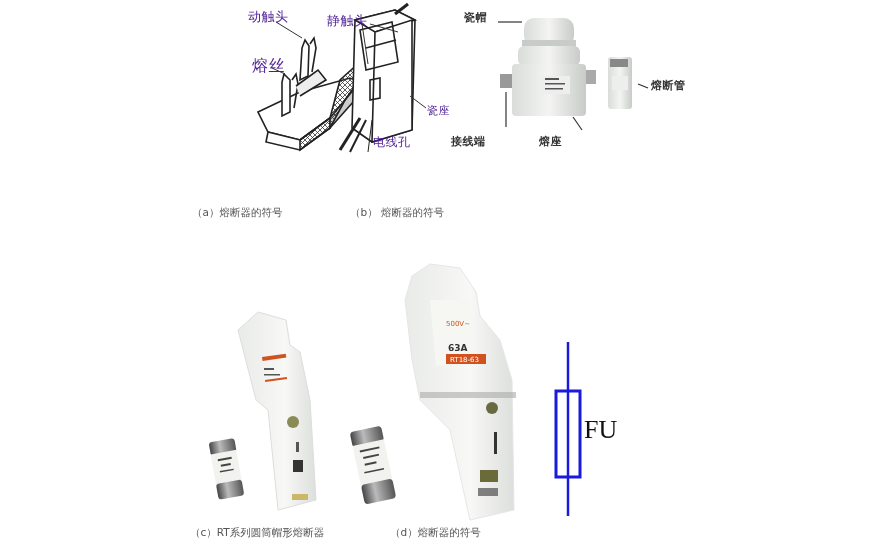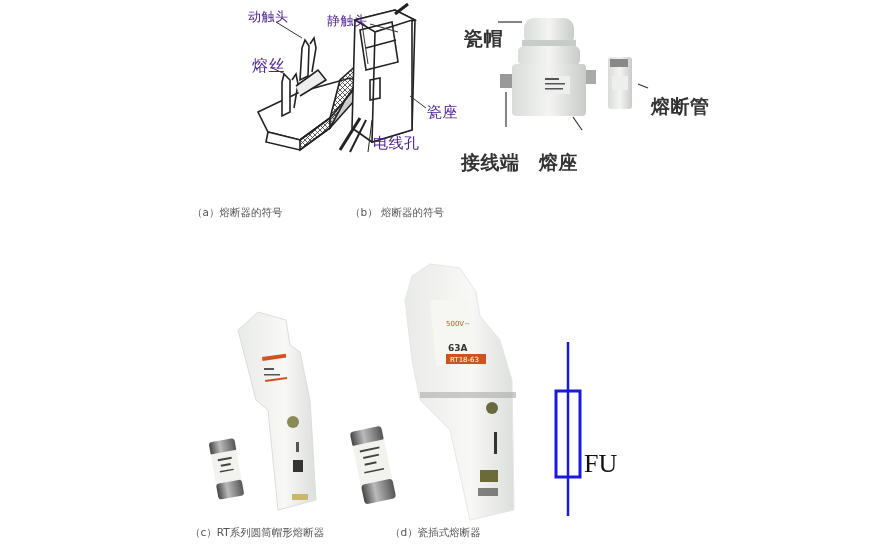--- a/index.html
+++ b/index.html
@@ -1,18 +1,18 @@
 <!DOCTYPE html>
 <html><head>
 <meta charset="utf-8">
 <style>
   html, body { margin:0; padding:0; background:#ffffff; }
   body { width:881px; height:545px; position:relative; overflow:hidden; font-family:"DejaVu Sans", sans-serif; color:#333; }
   .lbl { position:absolute; font-size:14px; color:#4c1d95; white-space:nowrap; letter-spacing:0.5px; }
-  .lbl-big { font-size:19px; font-weight:bold; color:#333;margin-top:16px; }
+  .lbl-big { font-size:11px; font-weight:bold; color:#333; }
   .caption { position:absolute; font-size:10.5px; color:#555; white-space:nowrap; }
   svg { position:absolute; overflow:visible; }
   .fu { position:absolute; font-family:"Liberation Serif", serif; font-size:26px; color:#111; }
 </style>
 </head>
 <body>
 
 <div>
   <svg width="881" height="545" style="left:0;top:0;">
     <g fill="none" stroke="#222" stroke-width="1.6">
@@ -51,22 +51,22 @@
       <line x1="276" y1="22" x2="302" y2="38"></line>
       <line x1="272" y1="68" x2="285" y2="74"></line>
       <line x1="370" y1="24" x2="398" y2="32"></line>
       <line x1="362" y1="24" x2="368" y2="64"></line>
       <line x1="410" y1="96" x2="426" y2="108"></line>
     </g>
   </svg>
   <span class="lbl" style="left:248px;top:8px;font-size:13px;">动触头</span>
   <span class="lbl" style="left:252px;top:56px;font-size:16px;">熔丝</span>
   <span class="lbl" style="left:327px;top:12px;font-size:13px;">静触头</span>
-  <span class="lbl" style="left:427px;top:103px;font-size:15px;">瓷座</span>
-  <span class="lbl" style="left:373px;top:134px;font-size:15px;">电线孔</span>
+  <span class="lbl" style="left:427px;top:103px;font-size:11px;">瓷座</span>
+  <span class="lbl" style="left:373px;top:134px;font-size:12px;">电线孔</span>
 </div>
 
 <div>
   <svg width="881" height="545" style="left:0;top:0;">
     <defs>
       <linearGradient id="cer" x1="0" x2="1">
         <stop offset="0" stop-color="#d9dcd9"></stop>
         <stop offset="0.5" stop-color="#f4f5f3"></stop>
         <stop offset="1" stop-color="#c8cbc8"></stop>
       </linearGradient>
@@ -93,21 +93,21 @@
 
     <g stroke="#333" stroke-width="1.2">
       <line x1="498" y1="22" x2="522" y2="22"></line>
       <line x1="506" y1="92" x2="506" y2="127"></line>
       <line x1="573" y1="117" x2="582" y2="130"></line>
       <line x1="638" y1="84" x2="648" y2="88"></line>
     </g>
   </svg>
   <span class="lbl lbl-big" style="left:464px;top:10px;">瓷帽</span>
   <span class="lbl lbl-big" style="left:651px;top:78px;">熔断管</span>
-  <span class="lbl lbl-big" style="left:461px;top:134px;">接线端</span>
+  <span class="lbl lbl-big" style="left:451px;top:134px;">接线端</span>
   <span class="lbl lbl-big" style="left:539px;top:134px;">熔座</span>
 </div>
 
 <span class="caption" style="left:192px;top:206px;">（a）熔断器的符号</span>
 <span class="caption" style="left:350px;top:206px;">（b） 熔断器的符号</span>
 
 <div>
   <svg width="881" height="545" style="left:0;top:0;">
     <defs>
       <linearGradient id="body" x1="0" x2="1">
@@ -173,17 +173,17 @@
           <rect x="364" y="470" width="20" height="1.5"></rect>
         </g>
       <rect x="358" y="482" width="32" height="20" rx="4" fill="url(#metal)"></rect>
     </g>
   </svg>
 
   <svg width="40" height="180" style="left:548px;top:340px;">
     <line x1="20" y1="2" x2="20" y2="176" stroke="#1a1adc" stroke-width="2.5"></line>
     <rect x="8" y="51" width="24" height="86" fill="none" stroke="#1a1adc" stroke-width="3"></rect>
   </svg>
-  <span class="fu" style="left:584px;top:415px;margin-top:34px;">FU</span>
+  <span class="fu" style="left:584px;top:415px;">FU</span>
 </div>
 
 <span class="caption" style="left:190px;top:526px;">（c）RT系列圆筒帽形熔断器</span>
-<span class="caption" style="left:390px;top:526px;">（d）瓷插式熔断器</span>
+<span class="caption" style="left:390px;top:526px;">（d）熔断器的符号</span>
 
 </body></html>

